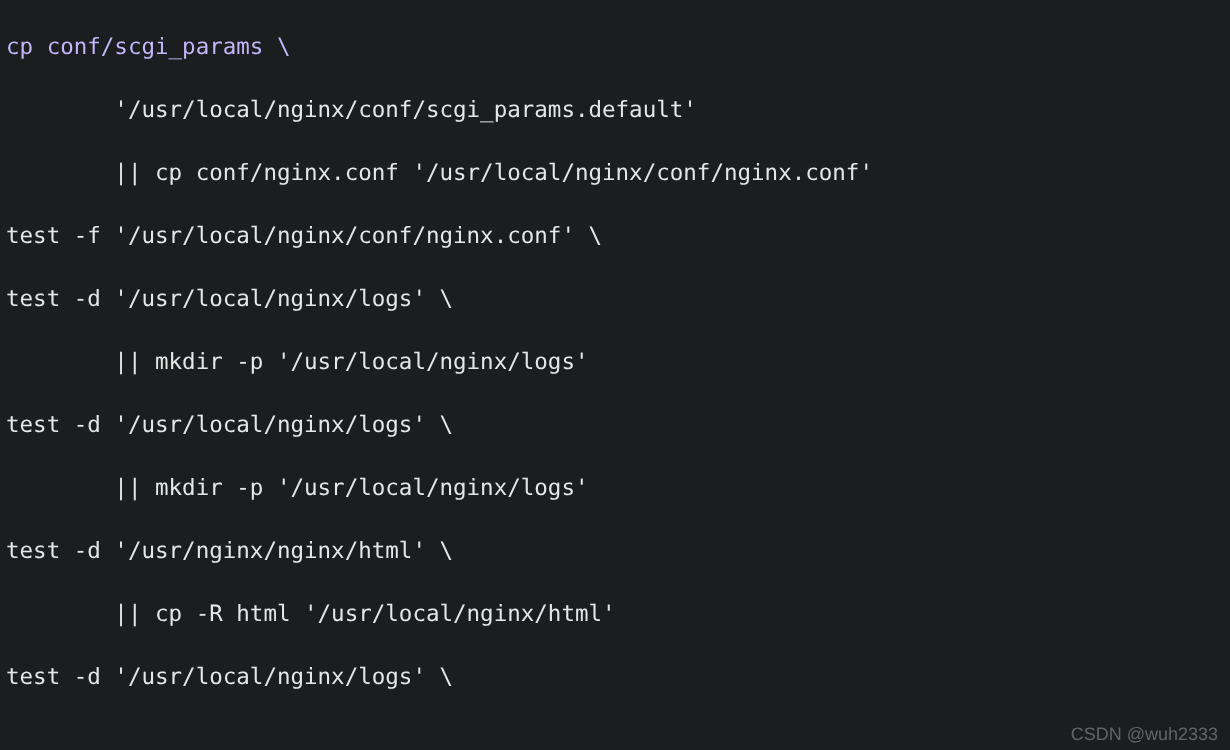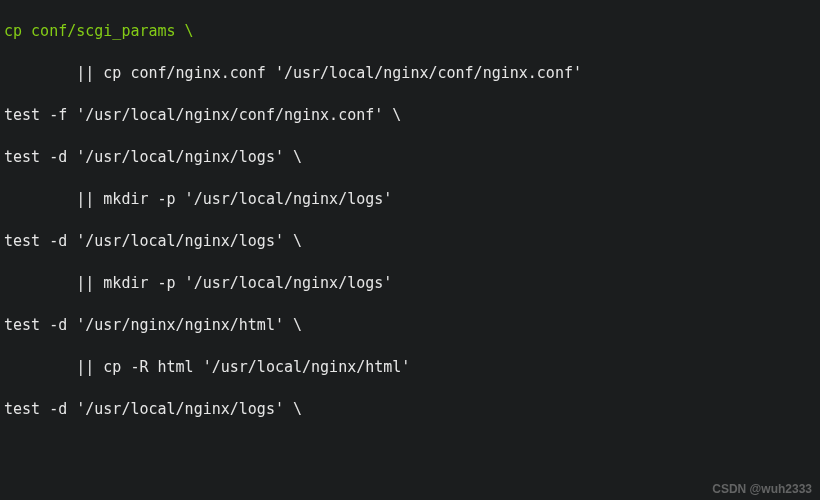--- a/index.html
+++ b/index.html
@@ -12,37 +12,37 @@
   }
   .terminal {
     font-family: "Consolas", "Menlo", "DejaVu Sans Mono", monospace;
     font-size: 15px;
     line-height: 21px;
     color: #e6e6e6;
     padding: 0 5px 0 4px;
     white-space: pre;
     position: relative;
   }
-  .fg-gray   { color: #84cc16; }
+  .fg-gray   { color: #c4b5fd; }
   .watermark {
     position: absolute;
     right: 8px;
     bottom: 4px;
     font-family: sans-serif;
     font-size: 12px;
     color: #8a8a8a;
     opacity: 0.65;
-    font-weight: bold;
   }
 </style>
 </head>
 <body>
 
 <div class="terminal">
 <div><span class="fg-gray">cp conf/scgi_params \</span></div>
+<div><span>        '/usr/local/nginx/conf/scgi_params.default'</span></div>
 <div><span>        || cp conf/nginx.conf '/usr/local/nginx/conf/nginx.conf'</span></div>
 <div><span>test -f '/usr/local/nginx/conf/nginx.conf' \</span></div>
 <div><span>test -d '/usr/local/nginx/logs' \</span></div>
 <div><span>        || mkdir -p '/usr/local/nginx/logs'</span></div>
 <div><span>test -d '/usr/local/nginx/logs' \</span></div>
 <div><span>        || mkdir -p '/usr/local/nginx/logs'</span></div>
 <div><span>test -d '/usr/nginx/nginx/html' \</span></div>
 <div><span>        || cp -R html '/usr/local/nginx/html'</span></div>
 <div><span>test -d '/usr/local/nginx/logs' \</span></div>
 

